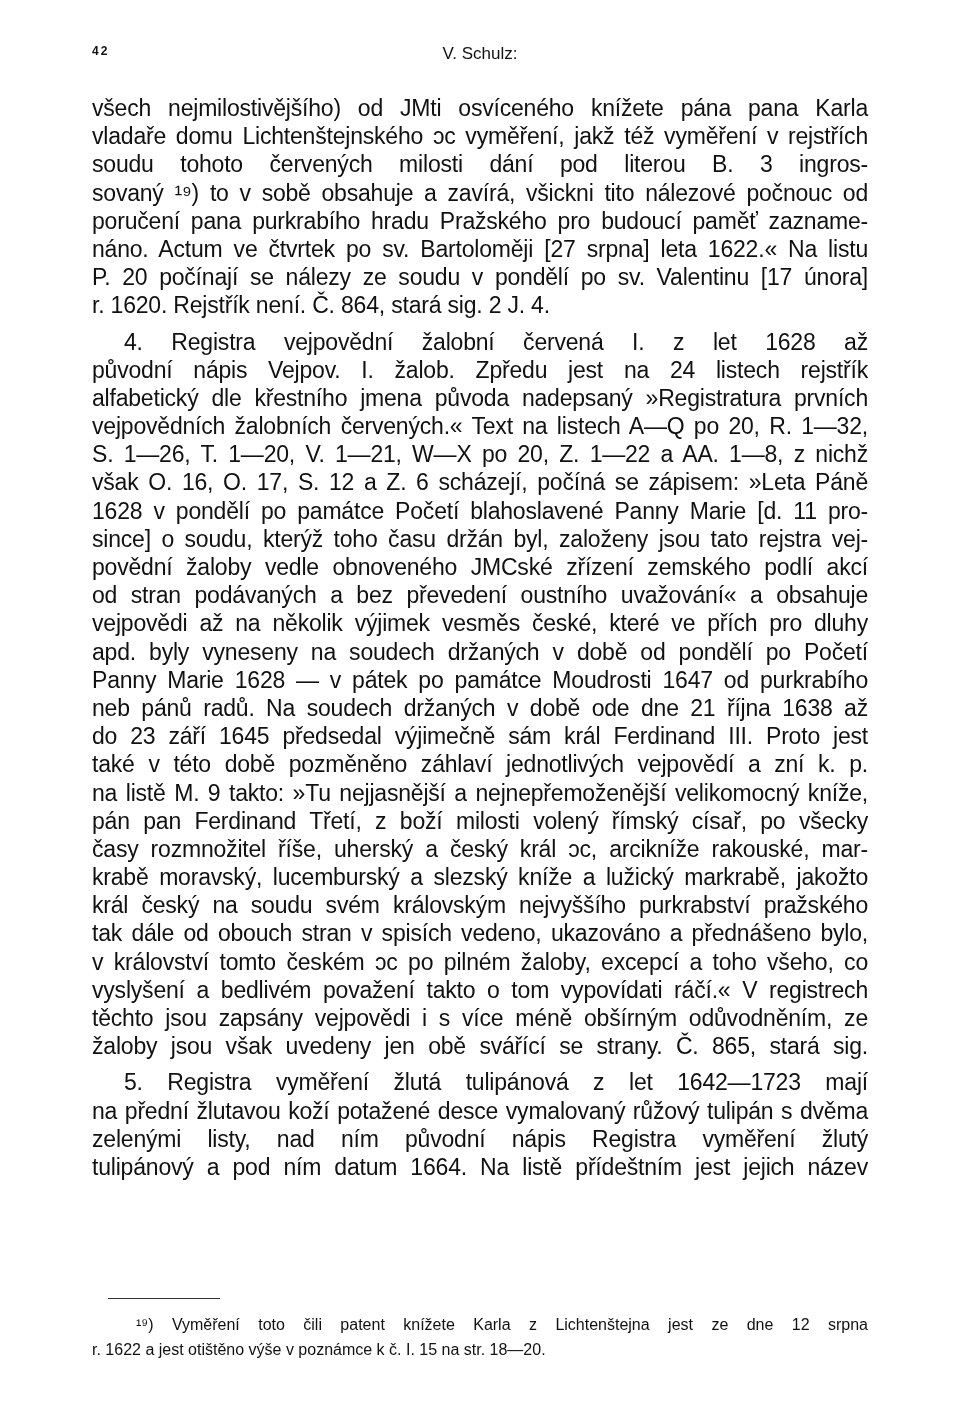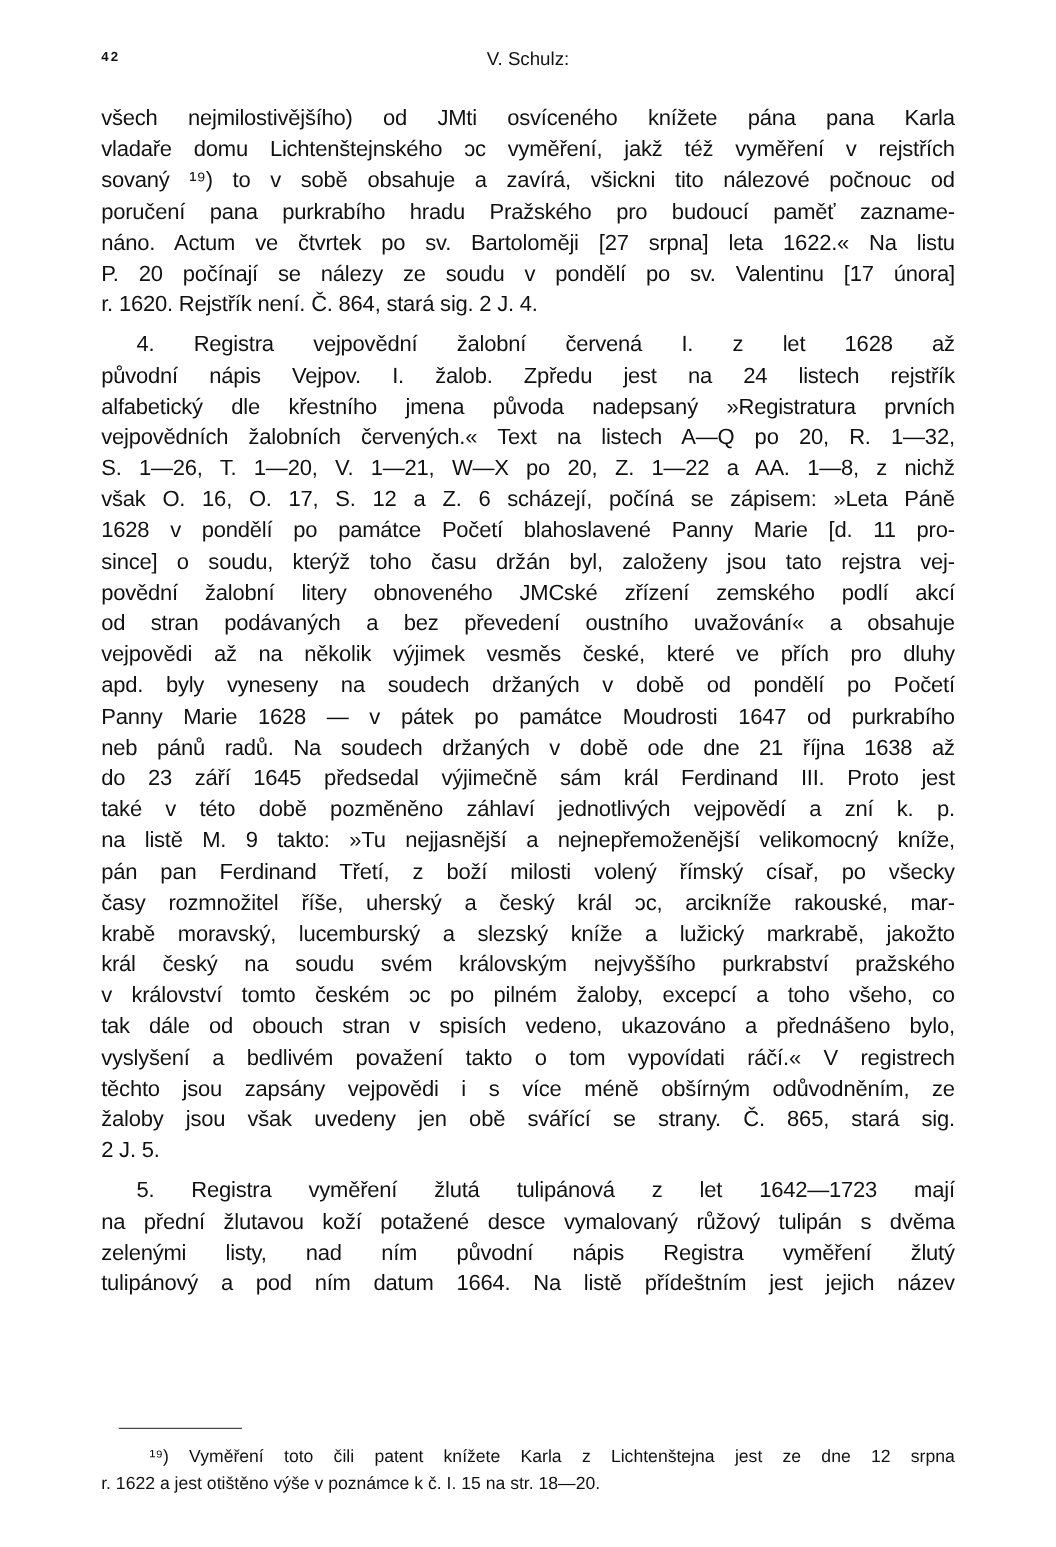--- a/index.html
+++ b/index.html
@@ -3,21 +3,21 @@
 <meta charset="utf-8">
 <style>
   html, body { margin: 0; padding: 0; background: #ffffff; }
   body { width: 960px; height: 1406px; position: relative; overflow: hidden;
          font-family: "Liberation Serif", "DejaVu Serif", serif; color: #111; }
   .header { position: absolute; top: 44px; left: 92px; width: 776px; height: 24px;
             font-family: "Liberation Sans", sans-serif; font-size: 16px; }
   .page-num { position: absolute; left: 0; top: 0; font-weight: bold; font-size: 12px; letter-spacing: 2px; }
   .running-head { position: absolute; left: 0; right: 0; text-align: center; top: 0; font-size: 17px; }
   .body { position: absolute; top: 94px; left: 92px; width: 776px; }
-  .line { font-family: "Liberation Sans", sans-serif; font-size: 20px; line-height: 28.2px;
+  .line { font-family: "Liberation Sans", sans-serif; font-size: 23px; line-height: 28.2px;
           height: 28.2px; white-space: nowrap; text-align: justify; text-align-last: justify;
           transform-origin: left; letter-spacing: -0.2px; }
   .line.last { text-align-last: left; }
   .line.indent { padding-left: 32px; }
   .gap { height: 8px; }
   .footrule { position: absolute; top: 1298px; left: 108px; width: 112px; border-top: 1px solid #333; }
   .footnote { position: absolute; top: 1312px; left: 92px; width: 776px; }
   .fline { font-family: "Liberation Sans", sans-serif; font-size: 16px; line-height: 25px; height: 25px;
            white-space: nowrap; text-align: justify; text-align-last: justify; font-weight: normal; }
   .fline.indent { padding-left: 44px; }
@@ -27,53 +27,53 @@
 <body>
 
 <div class="header">
   <span class="page-num">42</span>
   <div class="running-head">V. Schulz:</div>
 </div>
 
 <div class="body">
   <div class="line">všech nejmilostivějšího) od JMti osvíceného knížete pána pana Karla</div>
   <div class="line">vladaře domu Lichtenštejnského ɔc vyměření, jakž též vyměření v rejstřích</div>
+  <div class="line">soudu tohoto červených milosti dání pod literou B. 3 ingros-</div>
   <div class="line">sovaný ¹⁹) to v sobě obsahuje a zavírá, všickni tito nálezové počnouc od</div>
   <div class="line">poručení pana purkrabího hradu Pražského pro budoucí paměť zazname-</div>
   <div class="line">náno. Actum ve čtvrtek po sv. Bartoloměji [27 srpna] leta 1622.« Na listu</div>
   <div class="line">P. 20 počínají se nálezy ze soudu v pondělí po sv. Valentinu [17 února]</div>
   <div class="line last">r. 1620. Rejstřík není. Č. 864, stará sig. 2 J. 4.</div>
   <div class="gap"></div>
   <div class="line indent">4. Registra vejpovědní žalobní červená I. z let 1628 až</div>
   <div class="line">původní nápis Vejpov. I. žalob. Zpředu jest na 24 listech rejstřík</div>
   <div class="line">alfabetický dle křestního jmena původa nadepsaný »Registratura prvních</div>
   <div class="line">vejpovědních žalobních červených.« Text na listech A—Q po 20, R. 1—32,</div>
   <div class="line">S. 1—26, T. 1—20, V. 1—21, W—X po 20, Z. 1—22 a AA. 1—8, z nichž</div>
   <div class="line">však O. 16, O. 17, S. 12 a Z. 6 scházejí, počíná se zápisem: »Leta Páně</div>
   <div class="line">1628 v pondělí po památce Početí blahoslavené Panny Marie [d. 11 pro-</div>
   <div class="line">since] o soudu, kterýž toho času držán byl, založeny jsou tato rejstra vej-</div>
-  <div class="line">povědní žalobní litery obnoveného JMCské zřízení zemského podlí akcí</div>
+  <div class="line">povědní žaloby vedle obnoveného JMCské zřízení zemského podlí akcí</div>
   <div class="line">od stran podávaných a bez převedení oustního uvažování« a obsahuje</div>
   <div class="line">vejpovědi až na několik výjimek vesměs české, které ve přích pro dluhy</div>
   <div class="line">apd. byly vyneseny na soudech držaných v době od pondělí po Početí</div>
   <div class="line">Panny Marie 1628 — v pátek po památce Moudrosti 1647 od purkrabího</div>
   <div class="line">neb pánů radů. Na soudech držaných v době ode dne 21 října 1638 až</div>
   <div class="line">do 23 září 1645 předsedal výjimečně sám král Ferdinand III. Proto jest</div>
   <div class="line">také v této době pozměněno záhlaví jednotlivých vejpovědí a zní k. p.</div>
   <div class="line">na listě M. 9 takto: »Tu nejjasnější a nejnepřemoženější velikomocný kníže,</div>
   <div class="line">pán pan Ferdinand Třetí, z boží milosti volený římský císař, po všecky</div>
   <div class="line">časy rozmnožitel říše, uherský a český král ɔc, arcikníže rakouské, mar-</div>
   <div class="line">krabě moravský, lucemburský a slezský kníže a lužický markrabě, jakožto</div>
   <div class="line">král český na soudu svém královským nejvyššího purkrabství pražského</div>
+  <div class="line">tak dále od obouch stran v spisích vedeno, ukazováno a přednášeno bylo,</div>
   <div class="line">v království tomto českém ɔc po pilném žaloby, excepcí a toho všeho, co</div>
-  <div class="line">tak dále od obouch stran v spisích vedeno, ukazováno a přednášeno bylo,</div>
   <div class="line">vyslyšení a bedlivém považení takto o tom vypovídati ráčí.« V registrech</div>
   <div class="line">těchto jsou zapsány vejpovědi i s více méně obšírným odůvodněním, ze</div>
   <div class="line">žaloby jsou však uvedeny jen obě svářící se strany. Č. 865, stará sig.</div>
-  <div class="line last">2 J. 5.</div>
   <div class="gap"></div>
   <div class="line indent">5. Registra vyměření žlutá tulipánová z let 1642—1723 mají</div>
   <div class="line">na přední žlutavou koží potažené desce vymalovaný růžový tulipán s dvěma</div>
   <div class="line">zelenými listy, nad ním původní nápis Registra vyměření žlutý</div>
   <div class="line">tulipánový a pod ním datum 1664. Na listě přídeštním jest jejich název</div>
 </div>
 
 <div class="footrule"></div>
 
 <div class="footnote">

